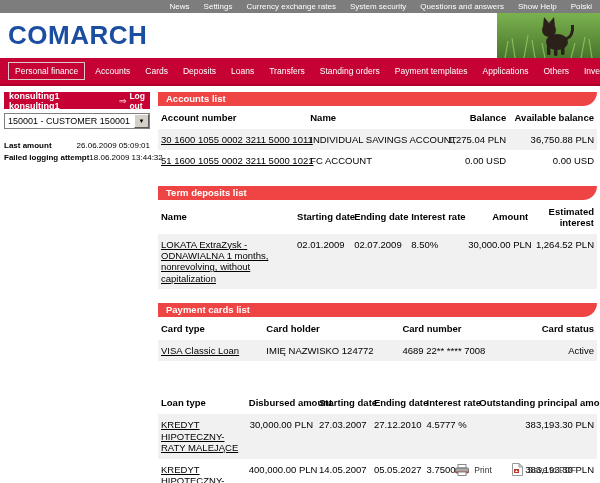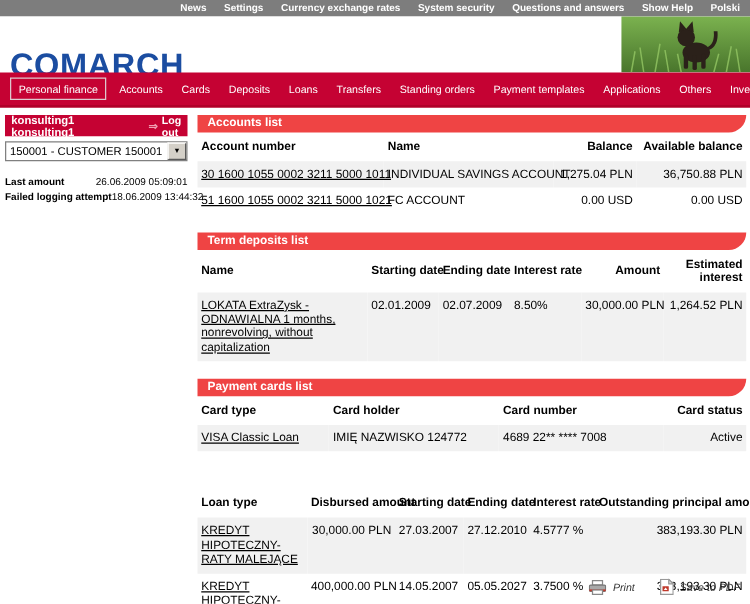--- a/index.html
+++ b/index.html
@@ -7,25 +7,25 @@
   body {
     font-family: "Liberation Sans", sans-serif;
     background:#fff; color:#000; position:relative; overflow:hidden;
     font-size:10px;
   }
   
   .topbar {
     height:13px; background:#7d7d7d; display:flex; justify-content:flex-end;
     align-items:center; gap:14px; padding-right:8px; position:relative; z-index:3;
   }
-  .topbar a { color:#fff; font-size:8px; text-decoration:none; white-space:nowrap;font-weight:bold; }
+  .topbar a { color:#fff; font-size:8px; text-decoration:none; white-space:nowrap; }
   
   .header { height:45px; position:relative; background:#fff; }
   .logo {
-    position:absolute; left:8px; top:24px; font-size:26px; font-weight:bold;
+    position:absolute; left:8px; top:7px; font-size:26px; font-weight:bold;
     color:#1b4da1; letter-spacing:0.5px;
   }
   .photo { position:absolute; right:0; top:0; width:103px; height:45px; display:block; }
   
   .nav {
     height:28px; background:#c50233; display:flex; align-items:center;
     padding-left:8px; position:relative;
     border-bottom:2px solid #b00029;
   }
   .nav .tab {
@@ -69,21 +69,21 @@
   table.tbl { width:100%; border-collapse:collapse; table-layout:fixed; }
   .tbl th {
     font-size:9.5px; font-weight:bold; padding:7px 3px 5px 3px; line-height:1.15;
   }
   .tbl td { font-size:9.5px; padding:5px 3px; line-height:1.2; vertical-align:top; }
   .tbl tbody tr:nth-child(odd) { background:#f1f1f1; }
   .tbl a.cell-link { color:#000; text-decoration:underline; }
   .al-l { text-align:left; } .al-r { text-align:right; }
   .nw { white-space:nowrap; }
   
-  .footer { position:absolute; right:8px; bottom:7px; display:flex; gap:20px; align-items:center;font-style:italic; }
+  .footer { position:absolute; right:24px; bottom:7px; display:flex; gap:20px; align-items:center; }
   .footer a { display:flex; align-items:center; gap:5px; color:#333; text-decoration:none; font-size:8.5px; }
   .footer svg { display:block; }
 </style>
 </head>
 <body>
 
 <div class="topbar">
     <a href="#">News</a>
     <a href="#">Settings</a>
     <a href="#">Currency exchange rates</a>

